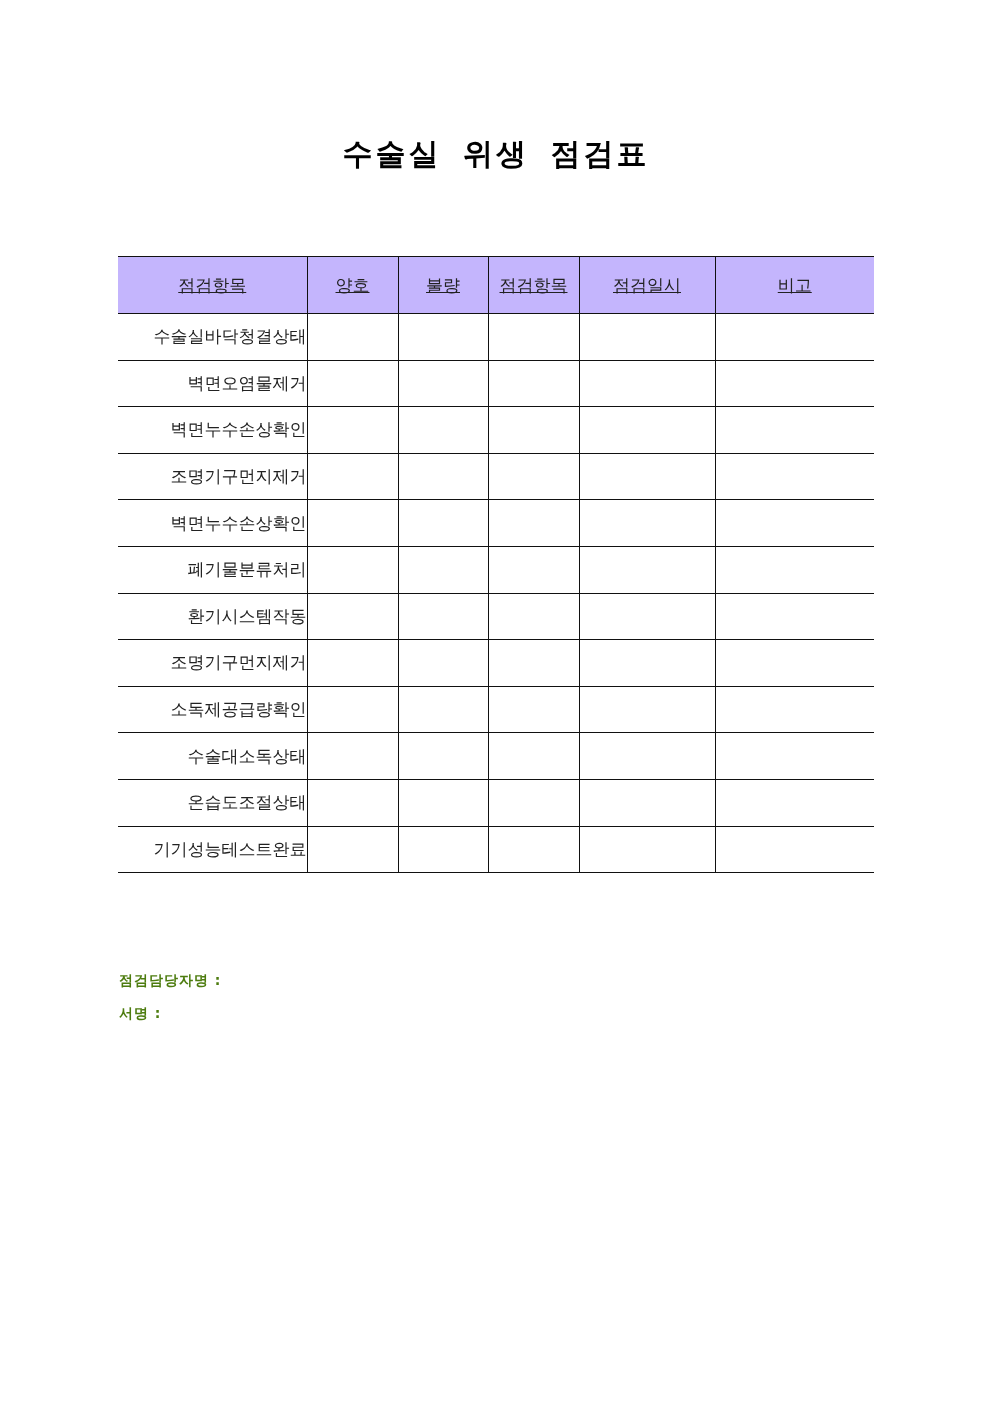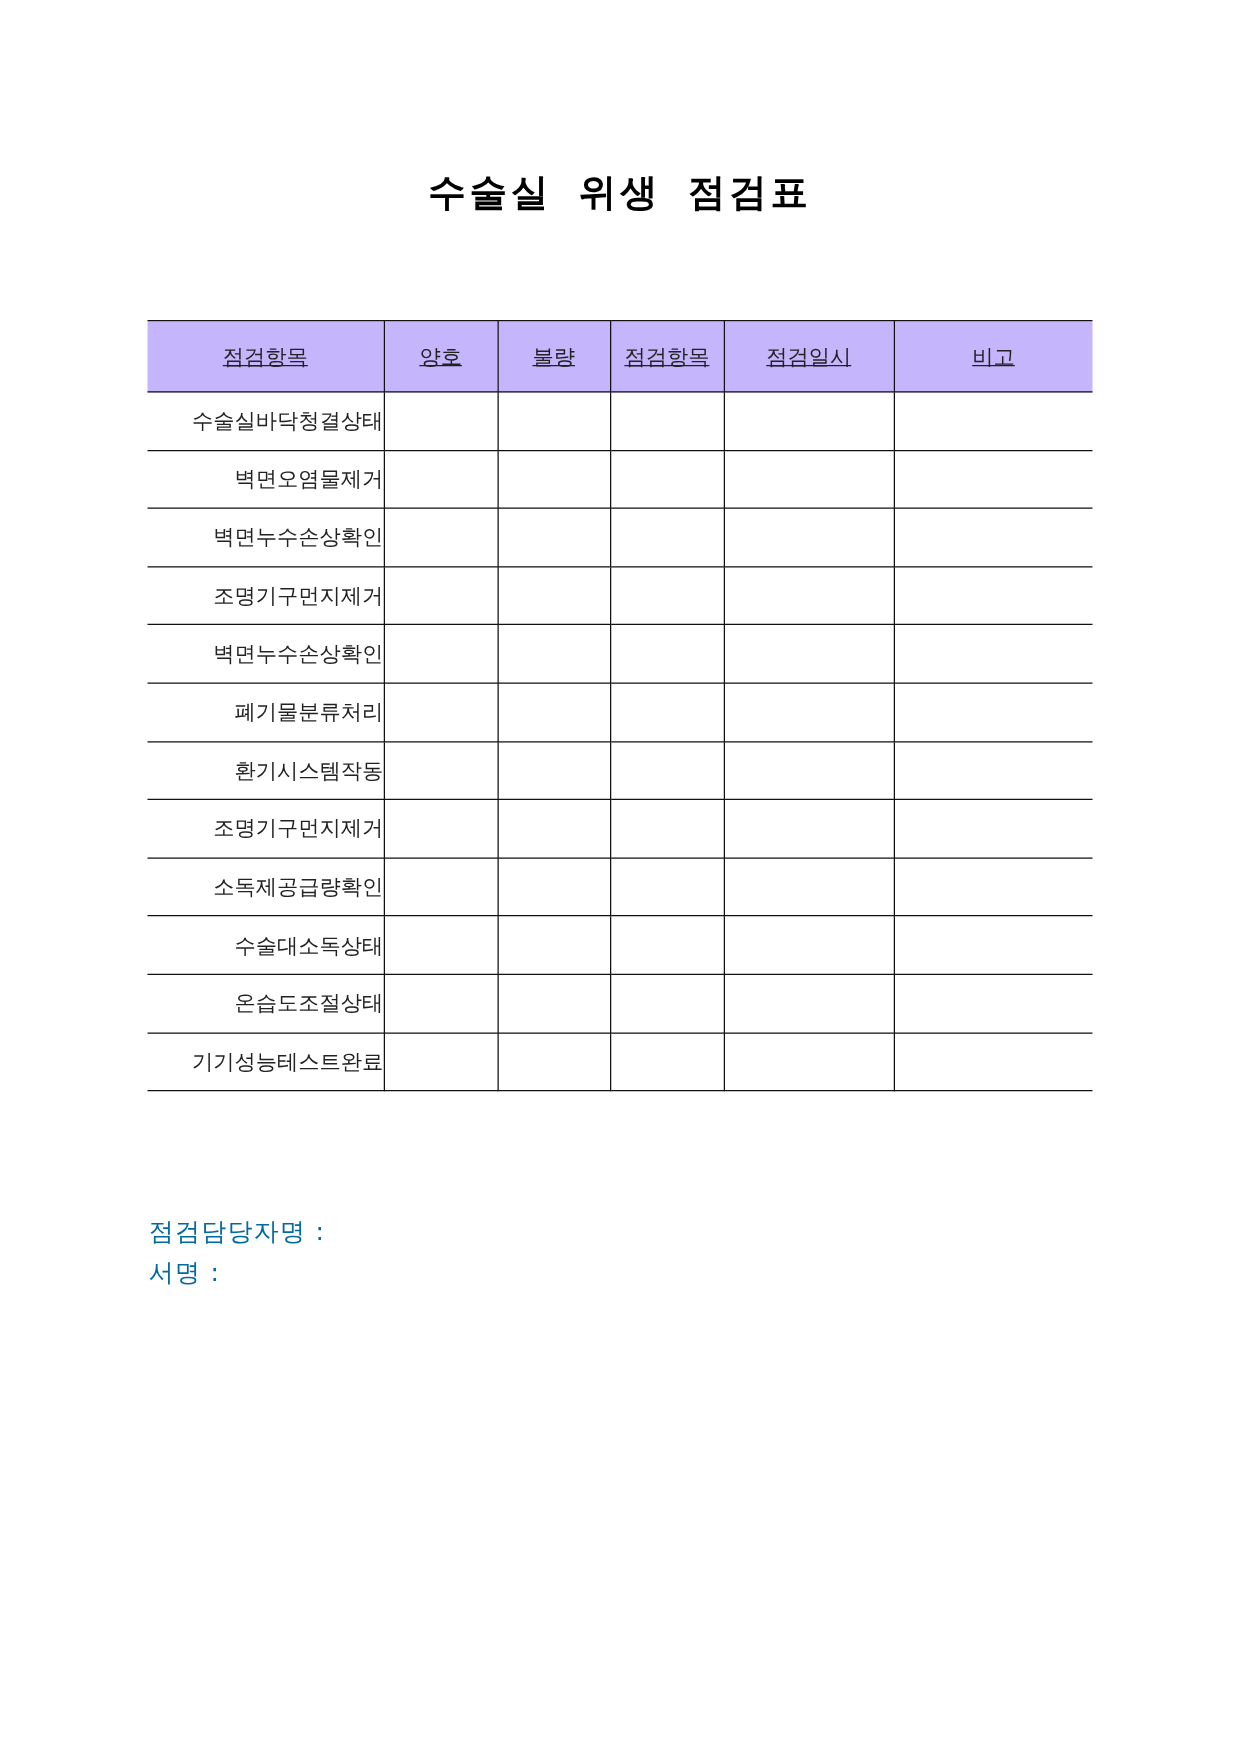--- a/index.html
+++ b/index.html
@@ -5,21 +5,21 @@
     html, body { margin: 0; padding: 0; background: #ffffff; }
     body { width: 992px; height: 1403px; position: relative; font-family: "DejaVu Sans", "Liberation Sans", sans-serif; color: #111; }
     .title { position: absolute; top: 134px; left: 0; width: 992px; text-align: center; font-size: 30px; font-weight: bold; letter-spacing: 3px; word-spacing: 8px; color: #000; }
     table.check { position: absolute; top: 256px; left: 118px; width: 756px; border-collapse: collapse; table-layout: fixed; }
     table.check th, table.check td { border-top: 1.5px solid #111; border-bottom: 1.5px solid #111; border-left: 1.5px solid #111; border-right: 1.5px solid #111; padding: 0; font-size: 17px; }
     table.check tr > *:first-child { border-left: none; }
     table.check tr > *:last-child { border-right: none; }
     table.check th { background: #c4b5fd; height: 56px; font-weight: normal; text-align: center; color: #222; text-decoration: underline; }
     table.check td { height: 45.6px; }
     table.check td.item { padding-left: 9px; text-align: right; color: #222; }
-    .footer { position: absolute; left: 119px; font-size: 20px; color: #0369a1; letter-spacing: 1px; }
+    .footer { position: absolute; left: 119px; font-size: 14px; color: #4d7c0f; letter-spacing: 1px; font-weight: bold; }
   </style>
 </head>
 <body>
 
 <div class="title">수술실 위생 점검표</div>
 
 <table class="check">
   <colgroup>
     <col style="width:189px">
     <col style="width:91px">

